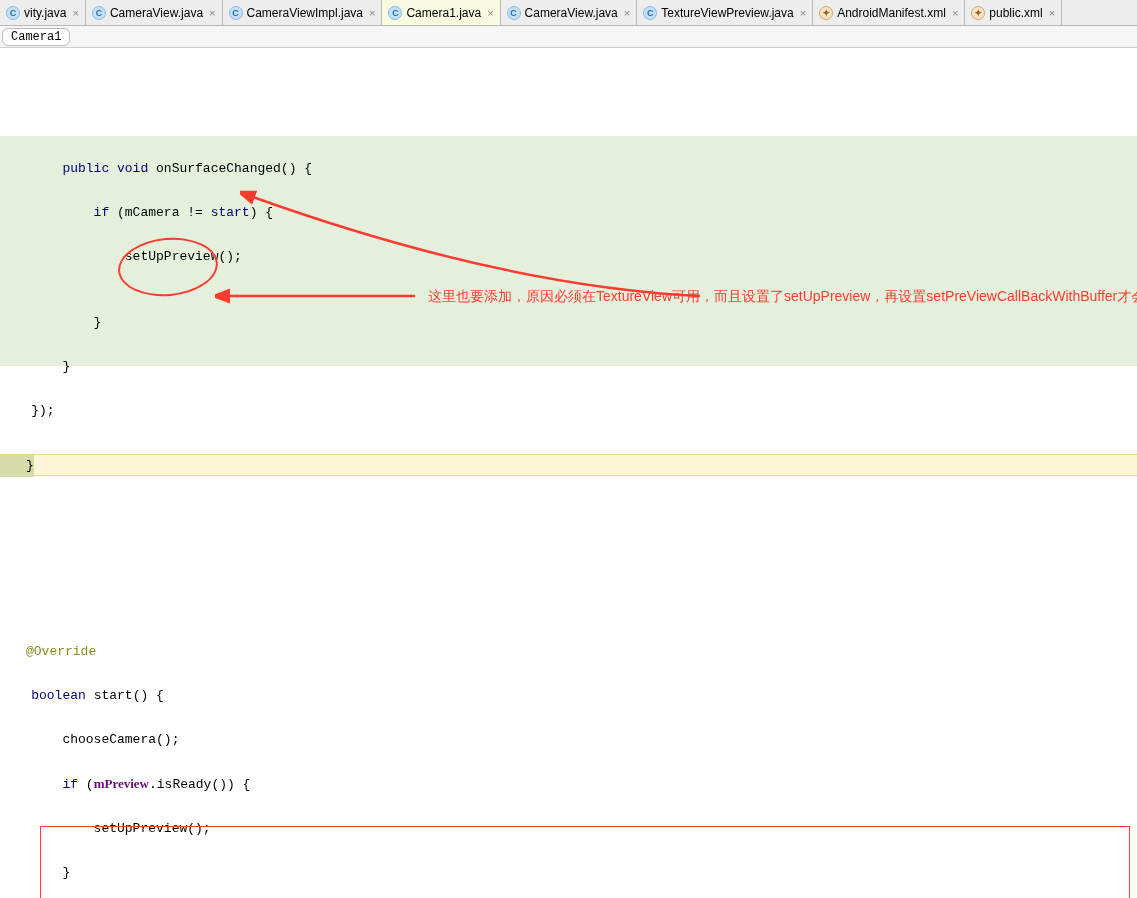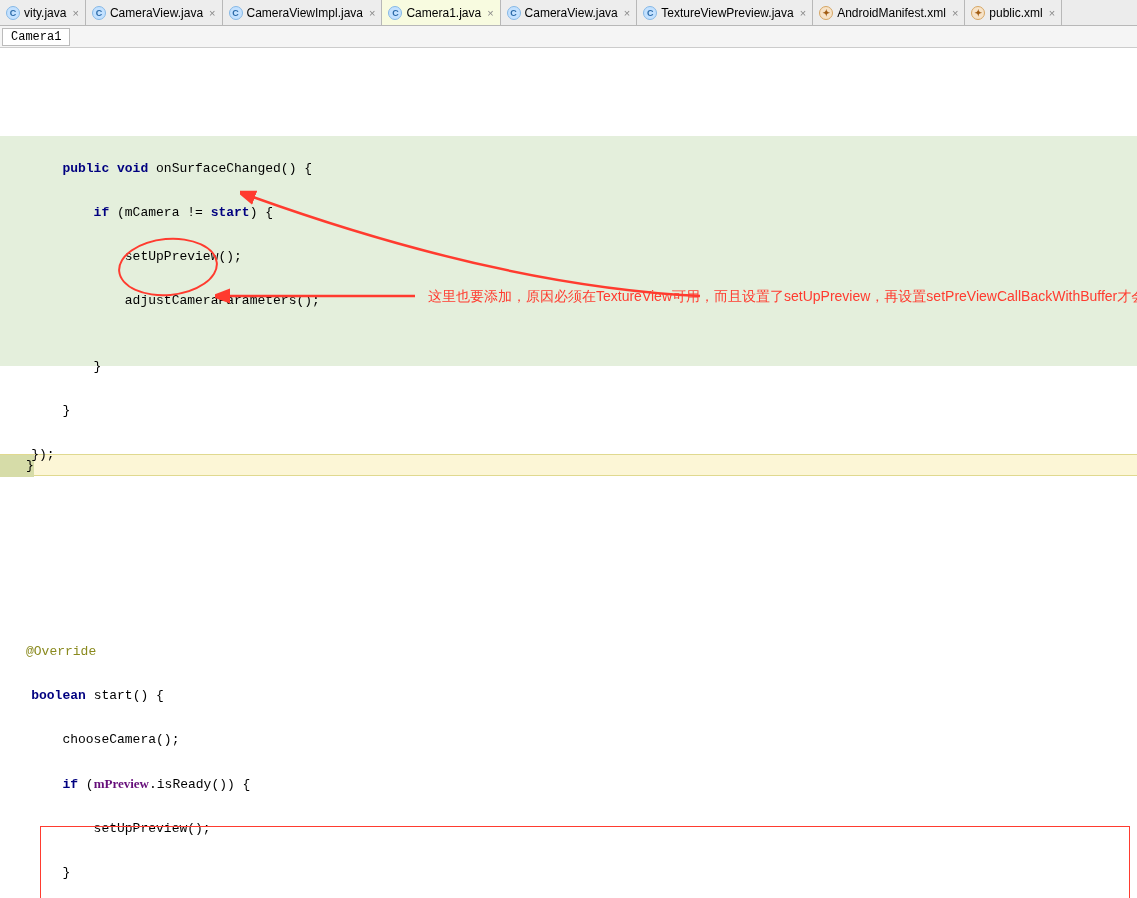--- a/index.html
+++ b/index.html
@@ -7,29 +7,29 @@
 
   .tabbar { height: 26px; background: #ececec; border-bottom: 1px solid #b8b8b8; display: flex; align-items: stretch; }
   .tab { display: flex; align-items: center; padding: 0 6px; border-right: 1px solid #b8b8b8; background: #ededed; cursor: pointer; white-space: nowrap; }
   .tab.active { background: #f8fbe0; }
   .tab .icon { width: 14px; height: 14px; border-radius: 50%; margin-right: 4px; display: inline-flex; align-items: center; justify-content: center; font-size: 9px; font-weight: bold; }
   .ic-c { background: #c3e1ff; color: #2b6aa8; border: 1px solid #86b8e6; }
   .ic-x { background: #f7e3c8; color: #a15c13; border: 1px solid #d6a663; }
   .tab .close { margin-left: 6px; color: #888; font-size: 11px; }
 
   .breadcrumb { height: 22px; background: #f5f5f5; border-bottom: 1px solid #ccc; display: flex; align-items: center; }
-  .crumb { background: #fff; border: 1px solid #bbb; padding: 1px 8px; font-family: "Courier New", monospace; border-radius: 0; margin-left: 2px; }
+  .crumb { background: #fff; border: 1px solid #bbb; padding: 1px 8px; font-family: "Courier New", monospace; border-radius: 6px; margin-left: 2px; }
 
   .editor { position: relative; font-family: "Courier New", monospace; font-size: 13px; line-height: 22px; white-space: pre; }
   .block1 { background: #e4efdc; padding: 0 0 6px 0; height: 230px; position: relative; }
   .highlight-line { background: #fcf6d6; height: 22px; border-top: 1px solid #e0d98f; border-bottom: 1px solid #e0d98f; }
   .highlight-char { background: #d6dca8; display:inline-block; }
   .block2 { background: #fff; padding-top: 20px; position: relative; }
 
-  .kw { color: #000080; font-weight: bold; }
+  .kw { color: #000080; font-weight: normal; }
   .anno { color: #8a8a1e; margin-top: 35px; }
   .field { color: #660e7a; font-weight: bold; font-family: Liberation Serif, serif; }
 
   .ann-text { position: absolute; color: #ff3b2f; font-family: "Microsoft YaHei", sans-serif; font-size: 14px; line-height: 20px; }
 
   .ellipse { position: absolute; border: 2px solid #ff3b2f; border-radius: 50%; pointer-events:none; }
   .redbox { position: absolute; border: 1px solid #ff3b2f; pointer-events:none; }
 
   svg.arrow { position: absolute; pointer-events:none; }
 </style>
@@ -83,21 +83,20 @@
   <span class="crumb">Camera1</span>
 </div>
 
 <div class="editor">
 
   
   <div class="block1">
 <div><span class="kw">        public void</span><span> onSurfaceChanged() {</span></div>
 <div><span class="kw">            if</span><span> (mCamera != </span><span class="kw">start</span><span>) {</span></div>
 <div>                setUpPreview();</div>
-<div>                adjustCameraParameters();</div>
 <div></div>
 <div>            }</div>
 <div>        }</div>
 <div>    });</div>
 
     
     <div class="ellipse" style="left:118px;top:102px;width:100px;height:58px;transform:rotate(-5deg);"></div>
     
     <svg class="arrow" style="left:240px;top:40px;width:490px;height:130px;">
       <defs>

